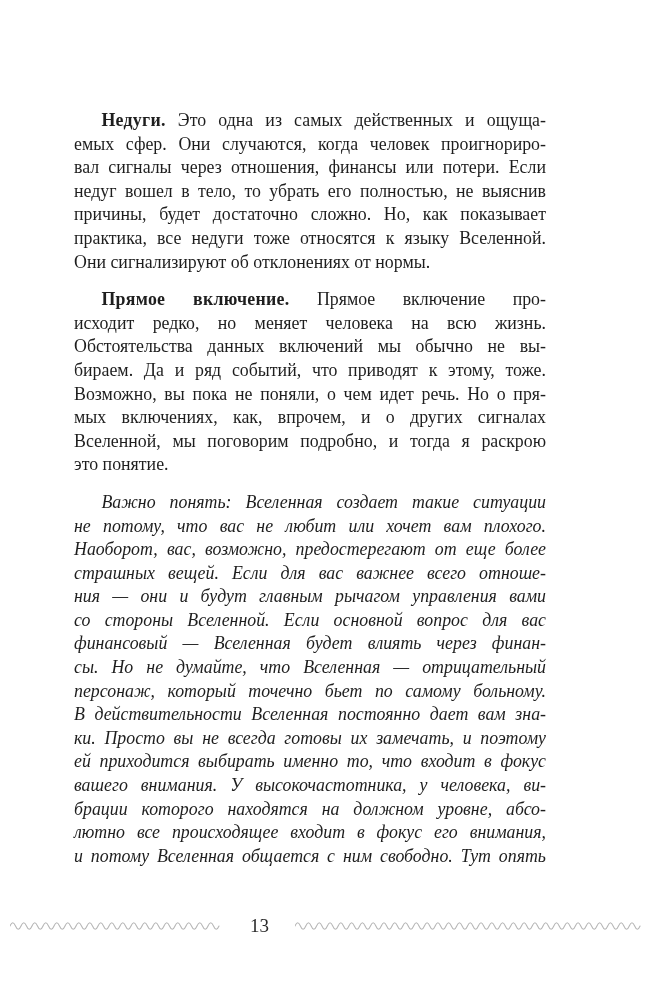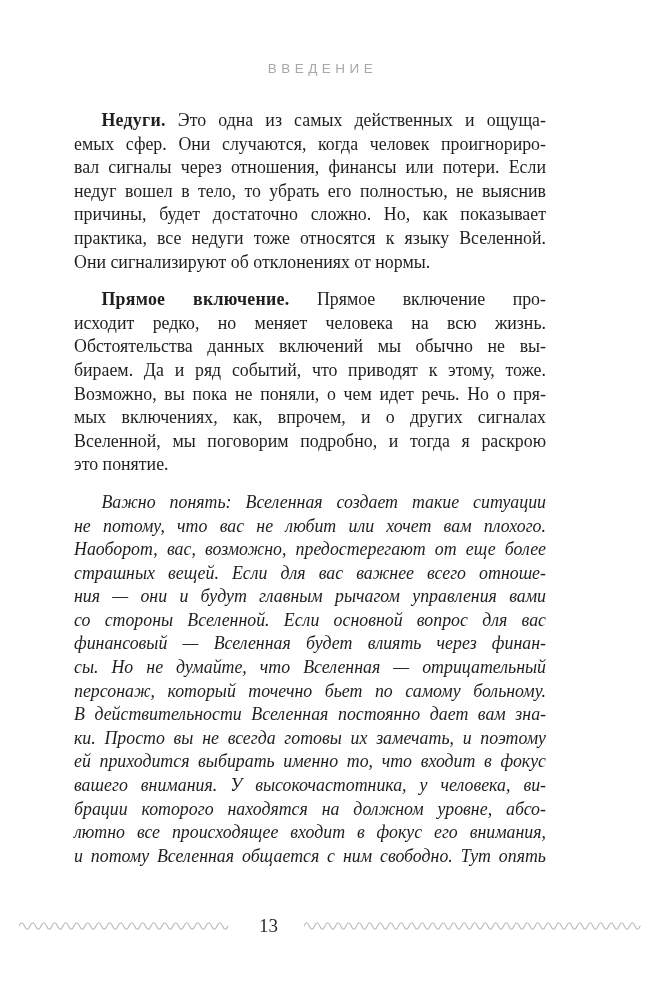--- a/index.html
+++ b/index.html
@@ -20,36 +20,35 @@
   .para { margin:0 0 14px 0; }
   .para:last-child { margin-bottom:0;font-style:italic; }
   .line {
     width:516px; transform:scaleX(0.9147); transform-origin:0 0;
     line-height:23.6px; text-align:justify; text-align-last:justify;
   }
   .line.first { text-indent:30px; }
   .line.last { text-align-last:left; }
   .lead { font-weight:bold; letter-spacing:0.3px; }
   .footer {
-    position:absolute; left:11px; right:2px; top:911px; height:30px;
+    position:absolute; left:2px; right:2px; top:911px; height:30px;
     display:flex; align-items:center;justify-content:space-between;
   }
   .footer .num {
     font-size:19px; color:#2a2a2a; margin:0 26px; line-height:30px;
   }
   .wave { display:block; flex:none; }
   .wave.right { flex:1 1 auto; }
   .pad-left { width:8px; flex:none; }
 </style>
 </head>
 <body>
 
 <div class="page">
 
-  <div class="chapter-header">ВВЕДЕНИЕ</div>
 
   <div class="body-text">
       <div class="para">
         <div class="line first"><span class="lead">Недуги.</span> Это одна из самых действенных и ощуща-</div>
         <div class="line">емых сфер. Они случаются, когда человек проигнориро-</div>
         <div class="line">вал сигналы через отношения, финансы или потери. Если</div>
         <div class="line">недуг вошел в тело, то убрать его полностью, не выяснив</div>
         <div class="line">причины, будет достаточно сложно. Но, как показывает</div>
         <div class="line">практика, все недуги тоже относятся к языку Вселенной.</div>
         <div class="line last">Они сигнализируют об отклонениях от нормы.</div>

